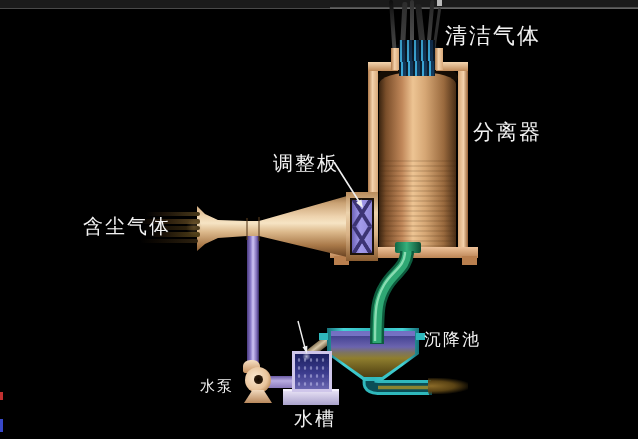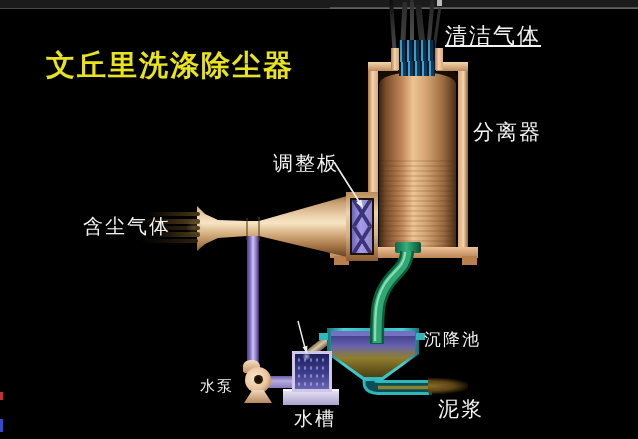--- a/index.html
+++ b/index.html
@@ -12,21 +12,21 @@
   
   #top-strip{left:0;top:0;width:638px;height:8px;background:#1b1b1b;border-bottom:1px solid #4a4a4a;}
   #strip-glow{left:330px;top:7px;width:308px;height:2px;background:#7a7a7a;opacity:.55;}
   #top-tick{left:437px;top:0;width:5px;height:6px;background:#b9b9b9;}
   #edge-red{left:0;top:392px;width:3px;height:8px;background:#c03030;}
   #edge-blue{left:0;top:419px;width:3px;height:13px;background:#3848c8;}
 
   
   .cn-label{color:var(--label-white,#f2f2f2);letter-spacing:2px;white-space:nowrap;}
   #title{left:46px;top:46px;font-size:29px;font-weight:bold;color:var(--title-yellow,#e9e31c);letter-spacing:2px;white-space:nowrap;}
-  #lbl-clean-gas{left:445px;top:21px;font-size:22px;text-decoration:underline;}
+  #lbl-clean-gas{left:445px;top:21px;font-size:22px;}
   #lbl-separator{left:473px;top:118px;font-size:21px;}
   #lbl-adjust{left:273px;top:150px;font-size:20px;}
   #lbl-dusty{left:83px;top:213px;font-size:20px;}
   #lbl-makeup{left:274px;top:302px;font-size:19px;}
   #lbl-settle{left:424px;top:328px;font-size:17px;}
   #lbl-pump{left:200px;top:377px;font-size:15px;}
   #lbl-tank{left:294px;top:406px;font-size:19px;}
   #lbl-slurry{left:438px;top:395px;font-size:21px;}
   #credit{left:4px;top:396px;font-size:30px;font-weight:bold;color:var(--credit-yellow,#f4ec14);letter-spacing:1px;white-space:nowrap;}
   #credit .num{font-family:"Liberation Sans","DejaVu Sans",sans-serif;letter-spacing:2px;}
@@ -214,24 +214,22 @@
   <svg class="layer" width="638" height="439">
     <path d="M407,251 C407,268 394,272 386,286 C378,299 377,308 377,344" fill="none" stroke="#0d5c3e" stroke-width="14"></path>
     <path d="M407,251 C407,268 394,272 386,286 C378,299 377,308 377,343" fill="none" stroke="#2fa874" stroke-width="9"></path>
     <path d="M405,252 C405,267 392,271 384,285 C376,299 375,308 375,341" fill="none" stroke="#9fe8c0" stroke-width="2.4" opacity="0.8"></path>
     <line x1="334" y1="162" x2="360" y2="203" stroke="#f0f0f0" stroke-width="1.6"></line>
     <polygon points="363,208 356.1,202.8 361.3,199.6" fill="#f0f0f0"></polygon>
     <line x1="298" y1="321" x2="305" y2="348" stroke="#f0f0f0" stroke-width="1.4"></line>
     <polygon points="307,354 302.5,347 307.4,345.7" fill="#f0f0f0"></polygon>
   </svg>
 
-  <div class="abs" id="title">文丘里洗涤除尘器</div>
   <div class="abs cn-label" id="lbl-clean-gas">清洁气体</div>
   <div class="abs cn-label" id="lbl-separator">分离器</div>
   <div class="abs cn-label" id="lbl-dusty">含尘气体</div>
   <div class="abs cn-label" id="lbl-adjust">调整板</div>
   <div class="abs cn-label" id="lbl-settle">沉降池</div>
   <div class="abs cn-label" id="lbl-pump">水泵</div>
   <div class="abs cn-label" id="lbl-tank">水槽</div>
-  <div class="abs cn-label" id="lbl-slurry">泥浆</div>
 
 
 </div>
 
 </body></html>

